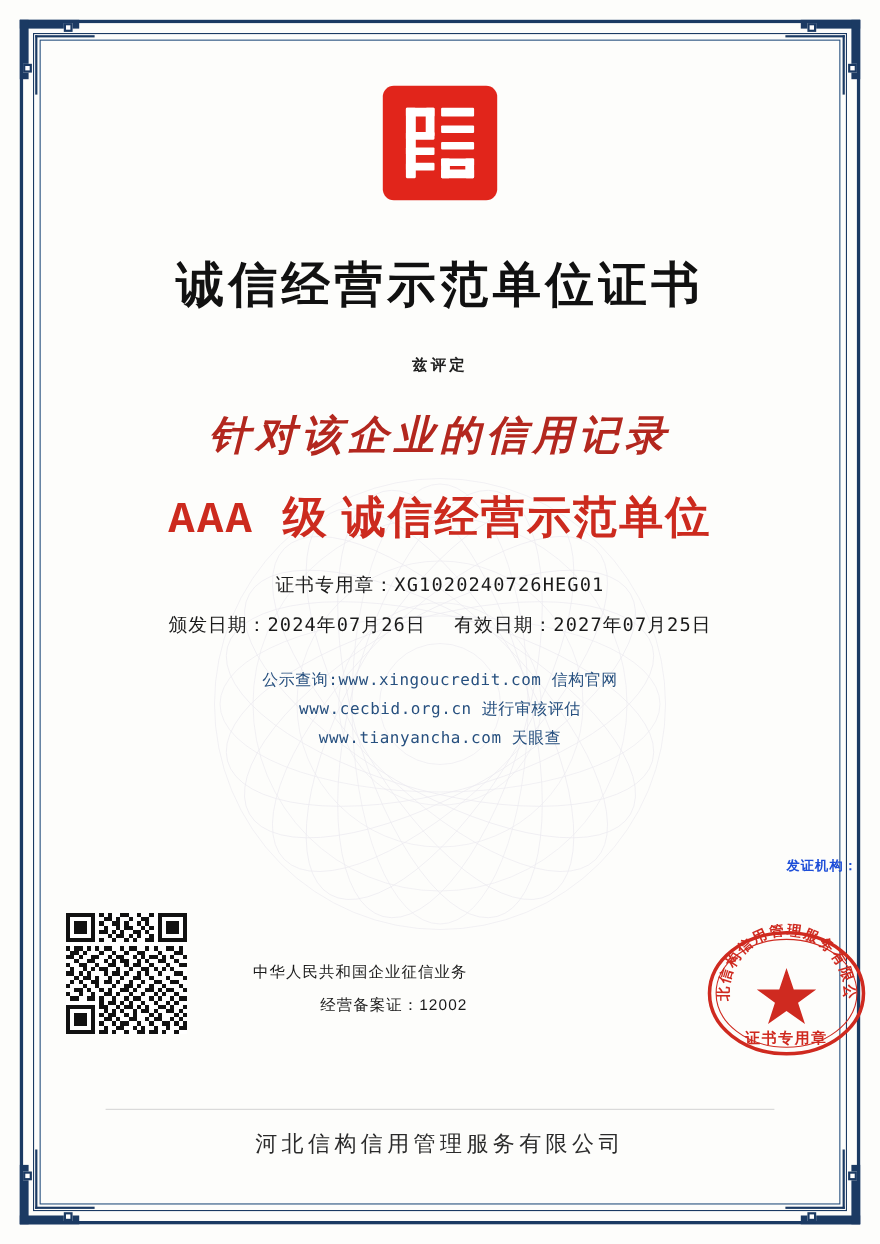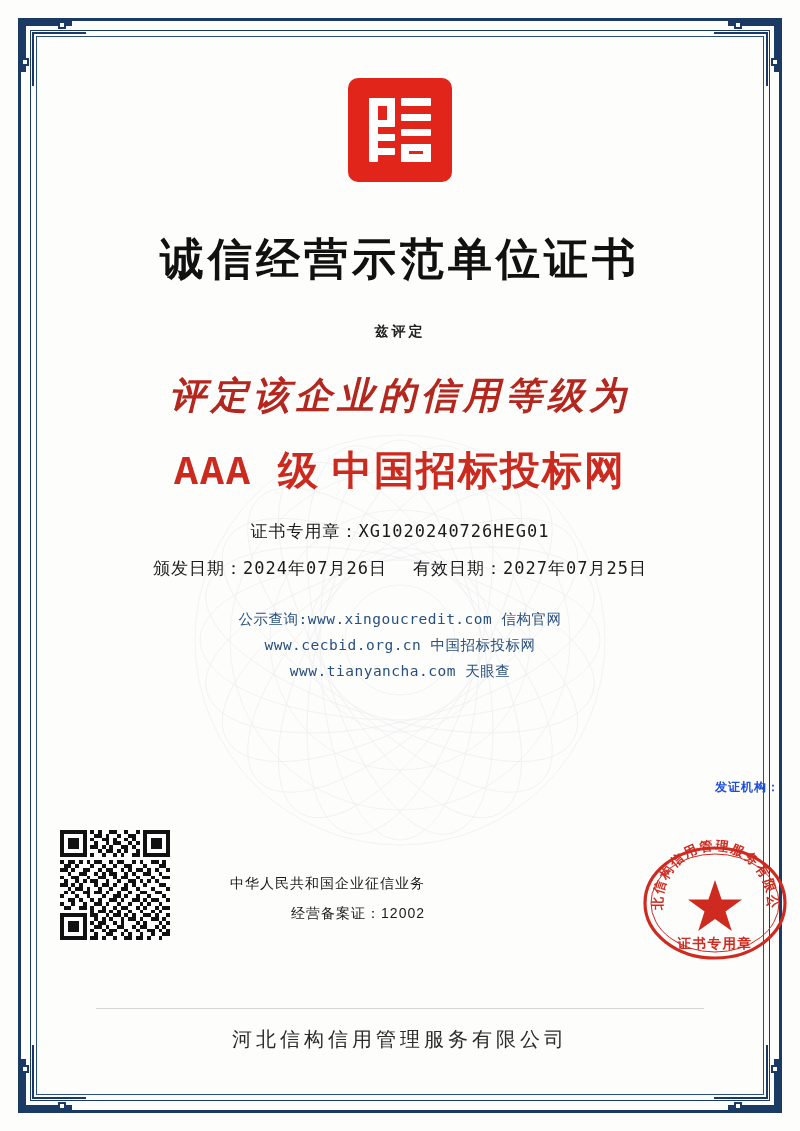--- a/index.html
+++ b/index.html
@@ -292,39 +292,39 @@
           <rect x="6" y="44" width="26" height="7" rx="1"></rect>
           <rect x="6" y="58" width="26" height="7" rx="1"></rect>
         </g>
       </svg>
     </div>
 
     <div class="title">诚信经营示范单位证书</div>
 
     <div class="subtitle">兹评定</div>
 
-    <div class="company">评定该企业的信用等级为</div>
+    <div class="company">针对该企业的信用记录</div>
 
 
     <div class="grade">
       <span class="aaa">AAA 级</span>
-      <span>中国招标投标网</span>
+      <span>诚信经营示范单位</span>
     </div>
 
     <div class="meta">
       <span>证书专用章：</span><span>XG1020240726HEG01</span>
     </div>
 
     <div class="meta-row2">
       <span>颁发日期：</span><span>2024年07月26日</span><span class="gap"></span><span>有效日期：</span><span>2027年07月25日</span>
     </div>
 
     <div class="links">
       <div>公示查询:www.xingoucredit.com 信构官网</div>
-      <div>www.cecbid.org.cn 中国招标投标网</div>
+      <div>www.cecbid.org.cn 进行审核评估</div>
       <div>www.tianyancha.com  天眼查</div>
     </div>
 
   </div>
 
   <div class="issuer-label">发证机构：</div>
 
   <svg class="qr" viewBox="0 0 29 29" shape-rendering="crispEdges">
     <rect width="29" height="29" fill="#ffffff"></rect>
     <g fill="#111111">

